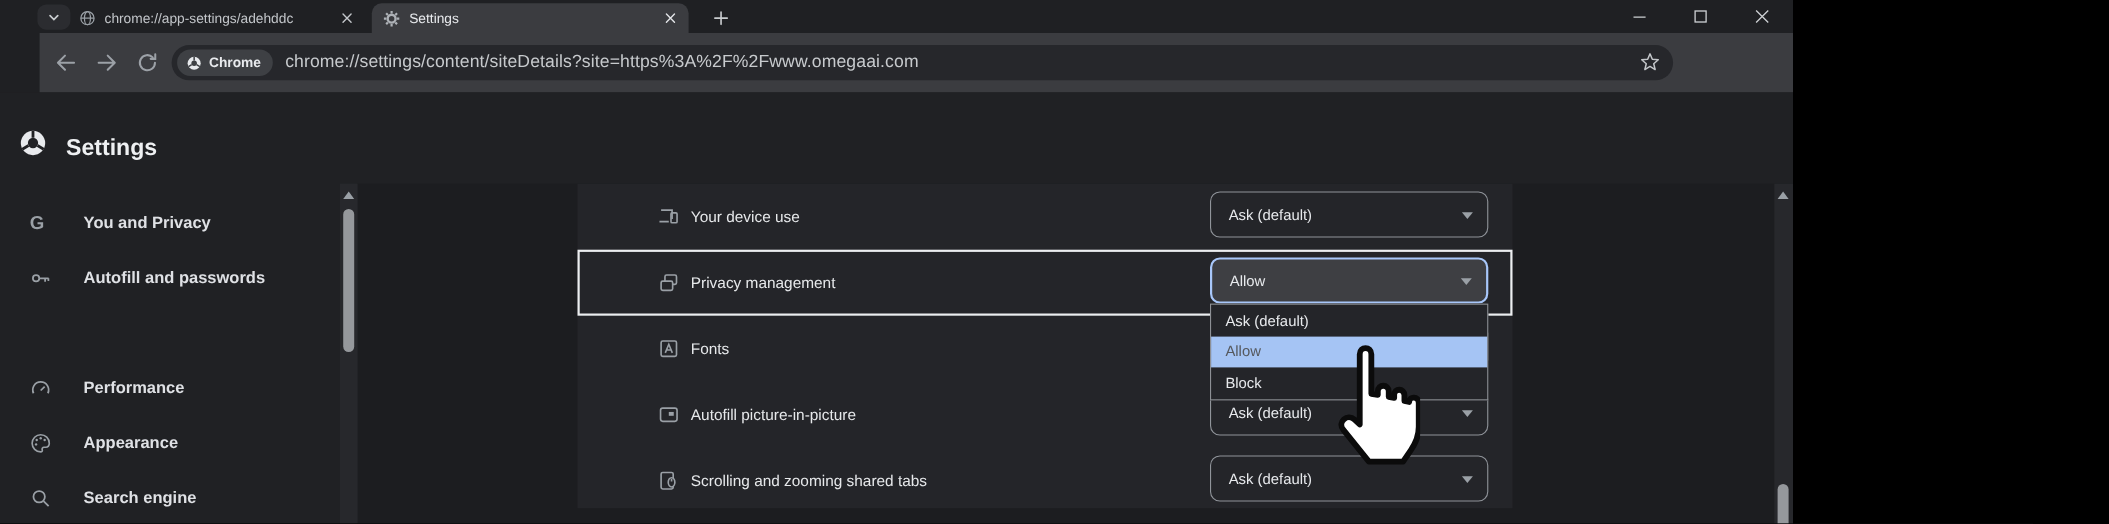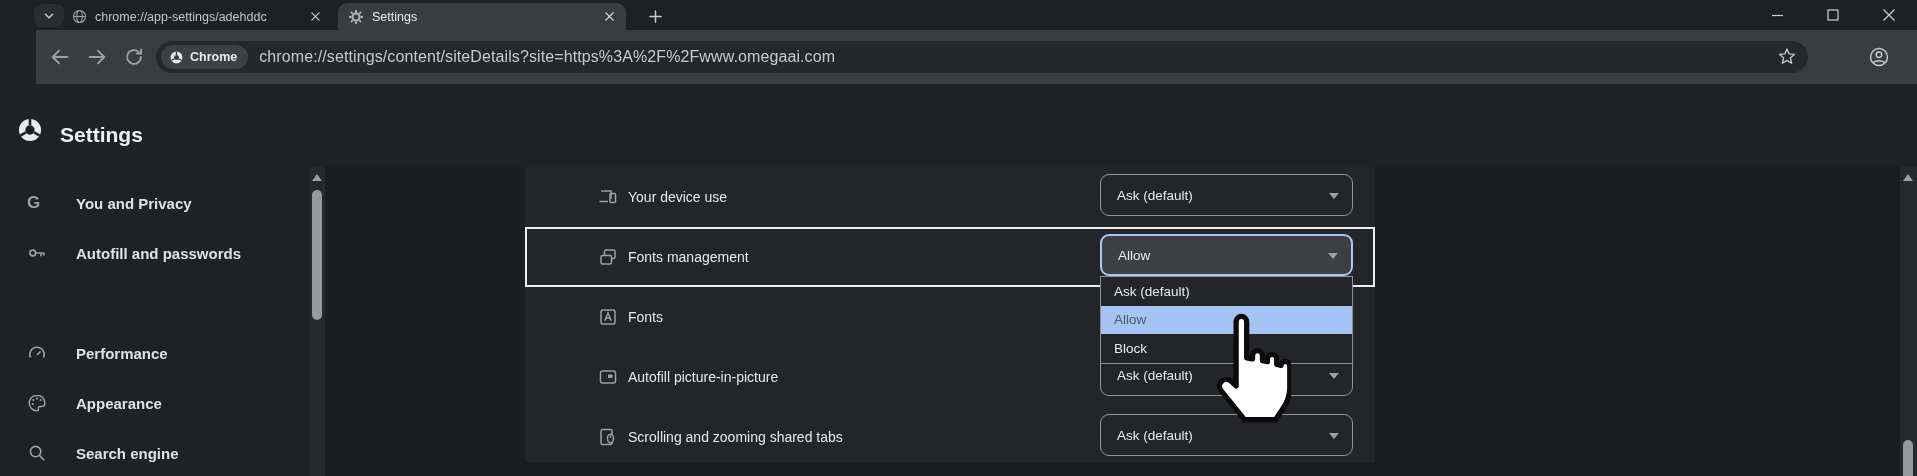--- a/index.html
+++ b/index.html
@@ -1,16 +1,16 @@
 <!DOCTYPE html>
 <html><head>
 <meta charset="utf-8">
 <style>
   html,body{margin:0;padding:0;background:#000;}
-  .window{position:relative;width:1917px;height:476px;background:#1f2023;overflow:hidden;
+  .window{position:relative;width:1630px;height:476px;background:#1f2023;overflow:hidden;
           font-family:"Liberation Sans",sans-serif;-webkit-font-smoothing:antialiased;}
 
   
   .tabbar{position:absolute;left:0;top:0;right:0;height:30px;background:#1f2023;}
   .tabsearch{position:absolute;left:34px;top:4px;width:30px;height:23px;border-radius:8px;
              background:#2b2c30;display:flex;align-items:center;justify-content:center;cursor:pointer;}
   .tab{position:absolute;top:3px;height:27px;display:flex;align-items:center;gap:8px;
        padding:0 8px 0 10px;border-radius:9px 9px 0 0;box-sizing:border-box;}
   .tab.t1{left:62px;width:270px;color:#c2c5c9;}
   .tab.t2{left:338px;width:288px;background:#3b3c40;color:#e8eaed;}
@@ -228,21 +228,21 @@
           </div>
         </div>
 
         <div class="row focused">
           <svg class="ric" viewBox="0 0 20 20">
               <g stroke="currentColor" stroke-width="1.5">
                 <rect x="6.5" y="3" width="10.5" height="8.5" rx="1.5" fill="none"></rect>
                 <rect x="3" y="8.5" width="10.5" height="8.5" rx="1.5" fill="#242529"></rect>
               </g>
             </svg>
-          <span class="rlb">Fonts management</span>
+          <span class="rlb">Privacy management</span>
           <div class="select foc">
             <span>Allow</span>
             <span class="caret"></span>
           </div>
         </div>
 
         <div class="row">
           <svg class="ric" viewBox="0 0 20 20">
               <g fill="none" stroke="currentColor" stroke-width="1.5">
                 <rect x="3" y="3" width="14" height="14" rx="1.5"></rect>

